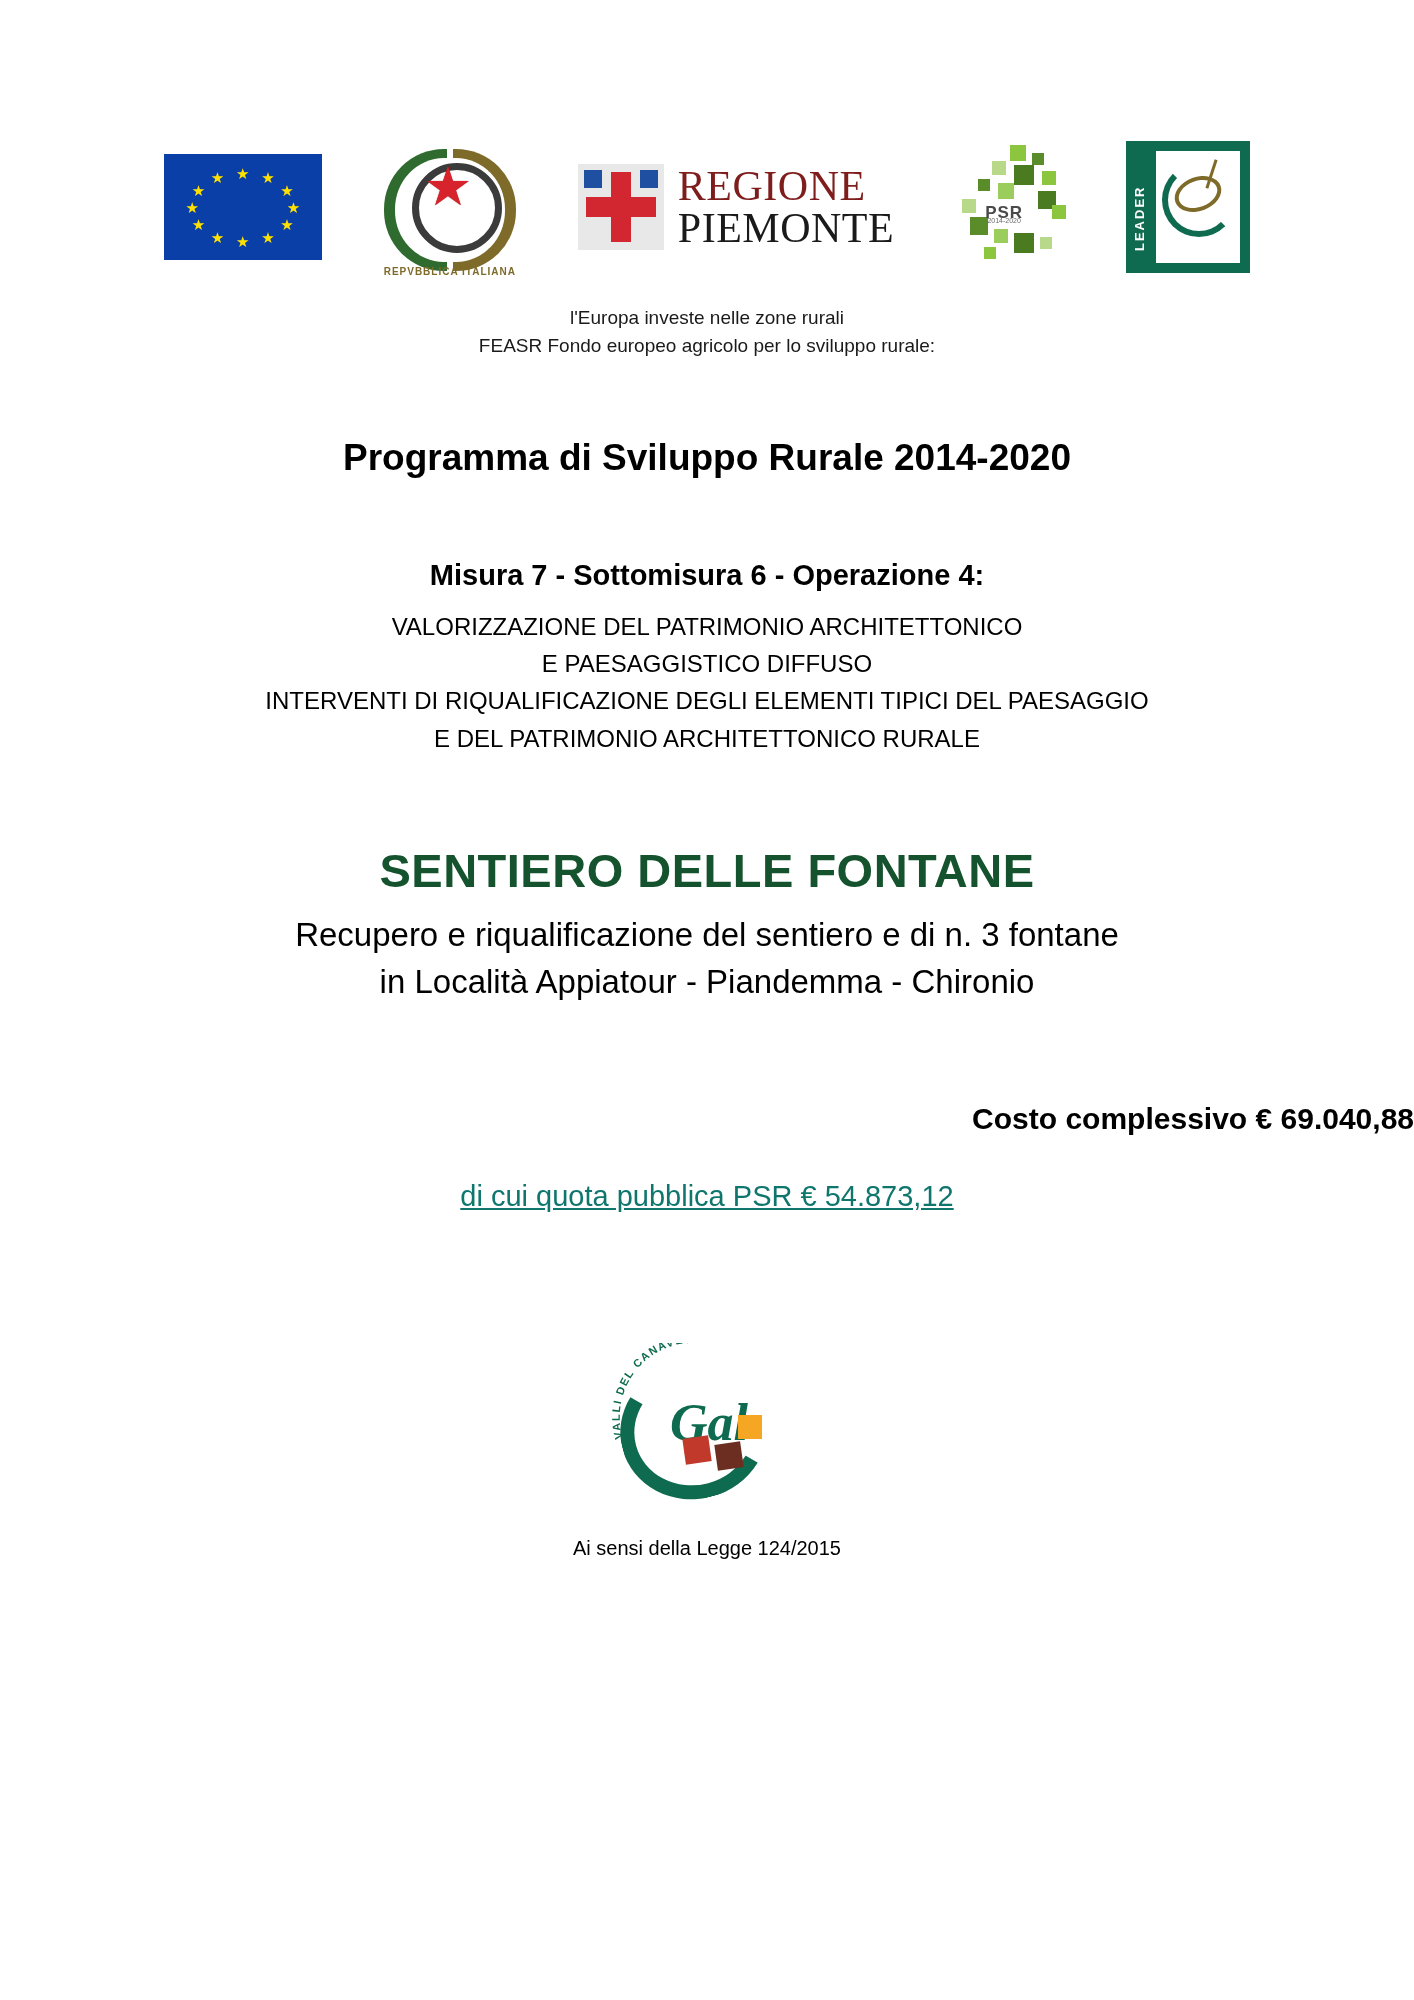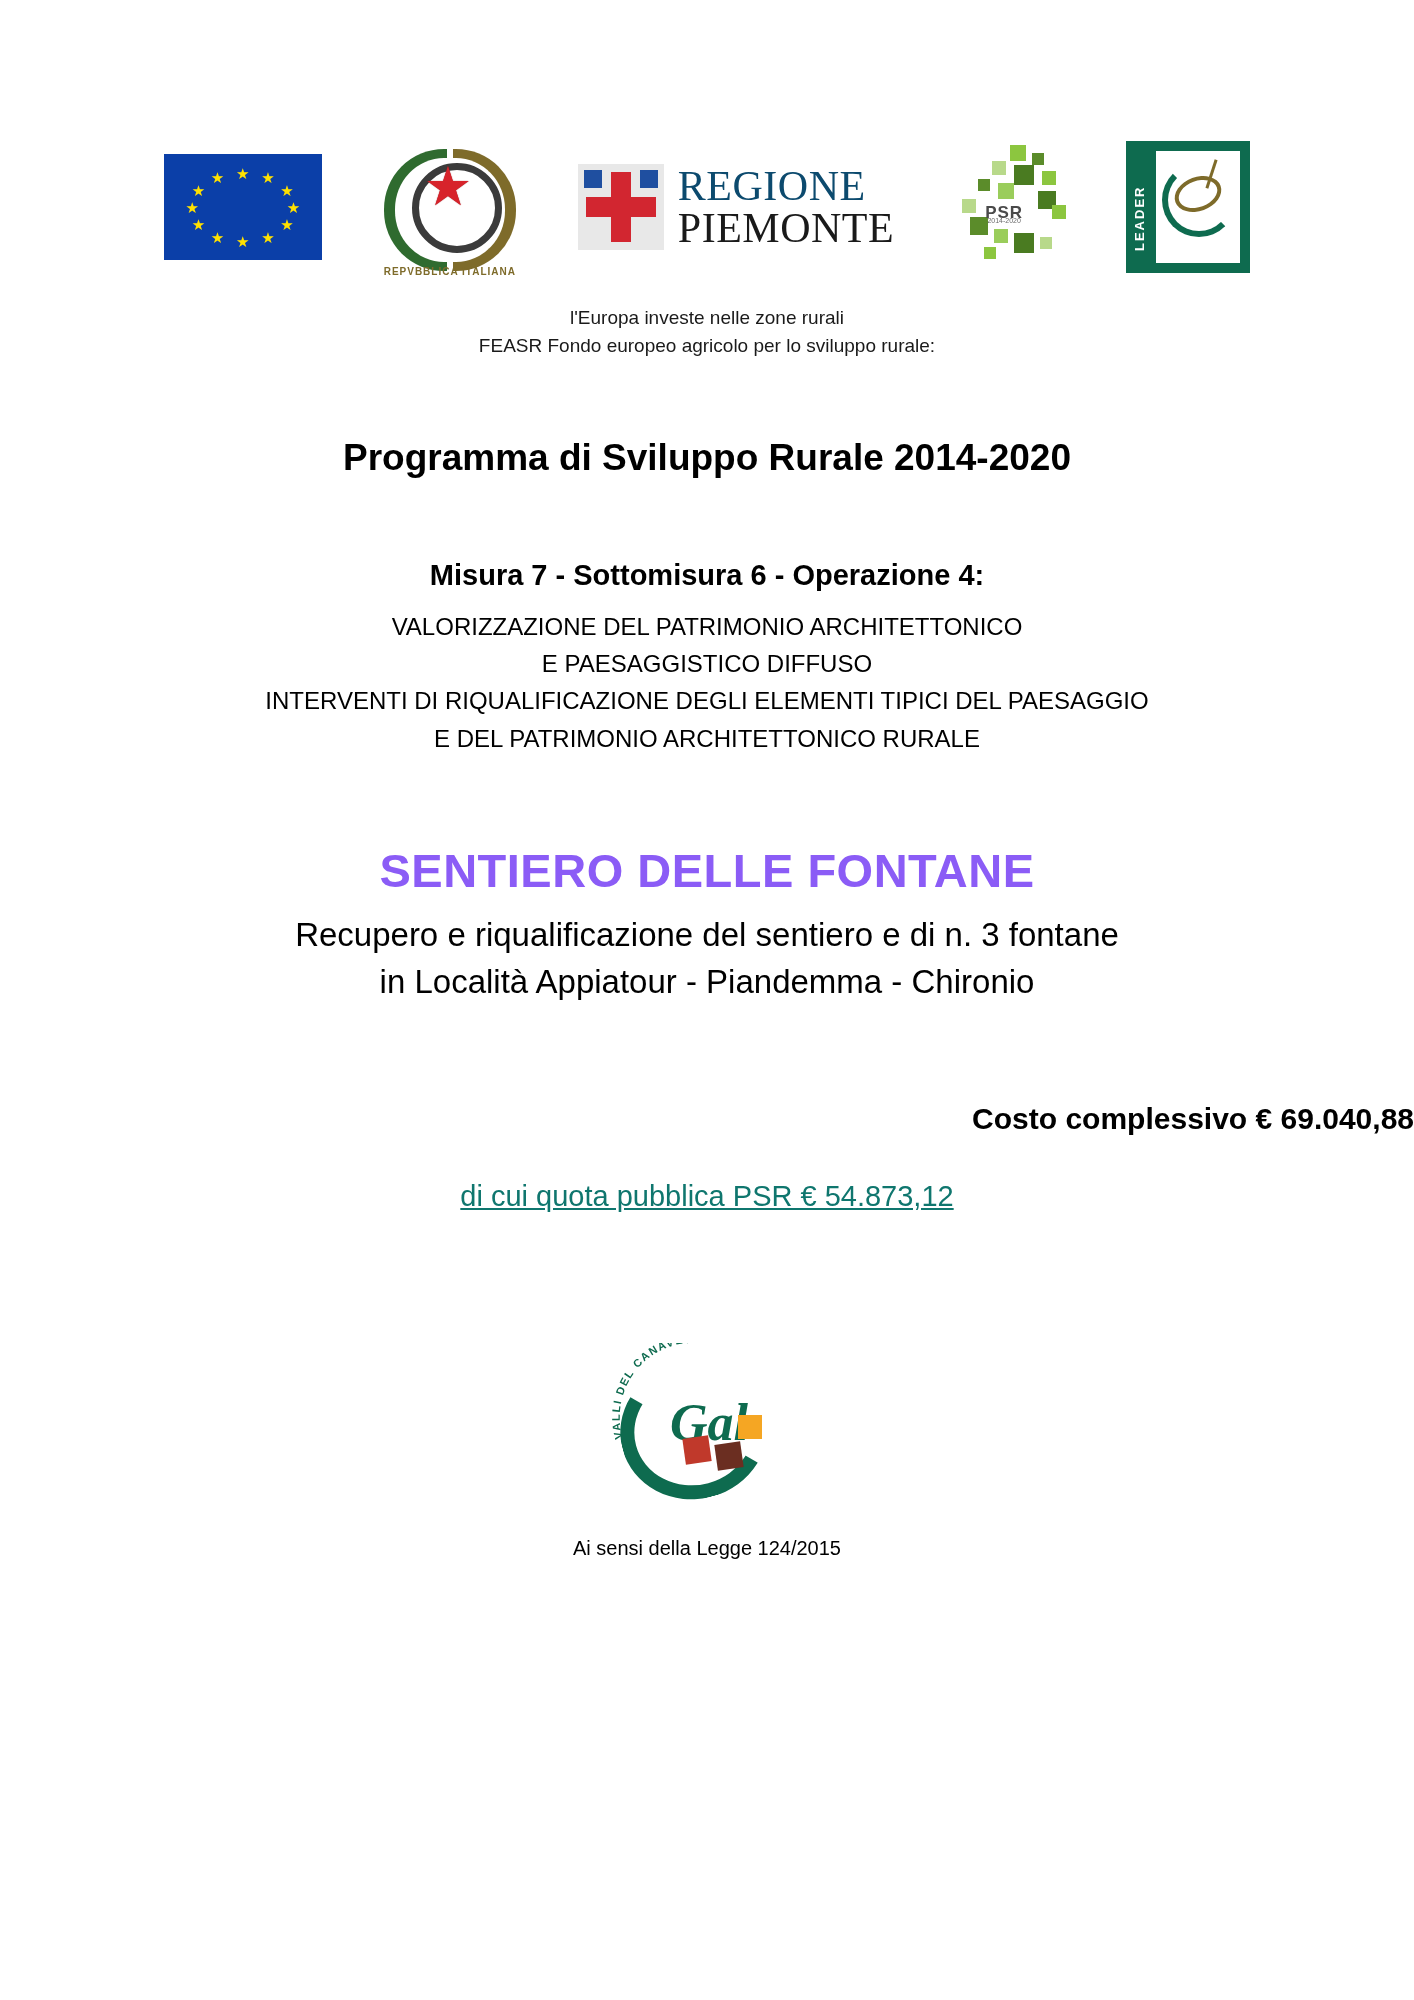--- a/index.html
+++ b/index.html
@@ -146,21 +146,21 @@
   }
   .regione-cross .sq-tl { position:absolute; left:6px; top:6px; width:18px; height:18px; background:#1F4FA0; }
   .regione-cross .sq-tr { position:absolute; right:6px; top:6px; width:18px; height:18px; background:#1F4FA0; }
   .regione-text {
     line-height: 1.0;
   }
   .regione-text .l1 {
     font-family: "Liberation Serif", serif;
     font-size: 42px;
     letter-spacing: 0.5px;
-    color: #0c4a6e;
+    color: #7f1d1d;
   }
   .regione-text .l2 {
     font-family: "Liberation Serif", serif;
     font-size: 42px;
     letter-spacing: 0.5px;
     color: #1a1a1a;
   }
 
   
   .psr {
@@ -280,21 +280,21 @@
     line-height: 1.55;
     color: #000;
   }
 
   .project-title {
     margin-top: 86px;
     text-align: center;
     font-size: 47px;
     font-weight: bold;
     letter-spacing: 0.5px;
-    color: #8b5cf6;
+    color: #14532d;
   }
   .project-sub {
     margin-top: 14px;
     text-align: center;
     font-size: 33px;
     line-height: 1.42;
     color: #000;
   }
 
   .costo {

